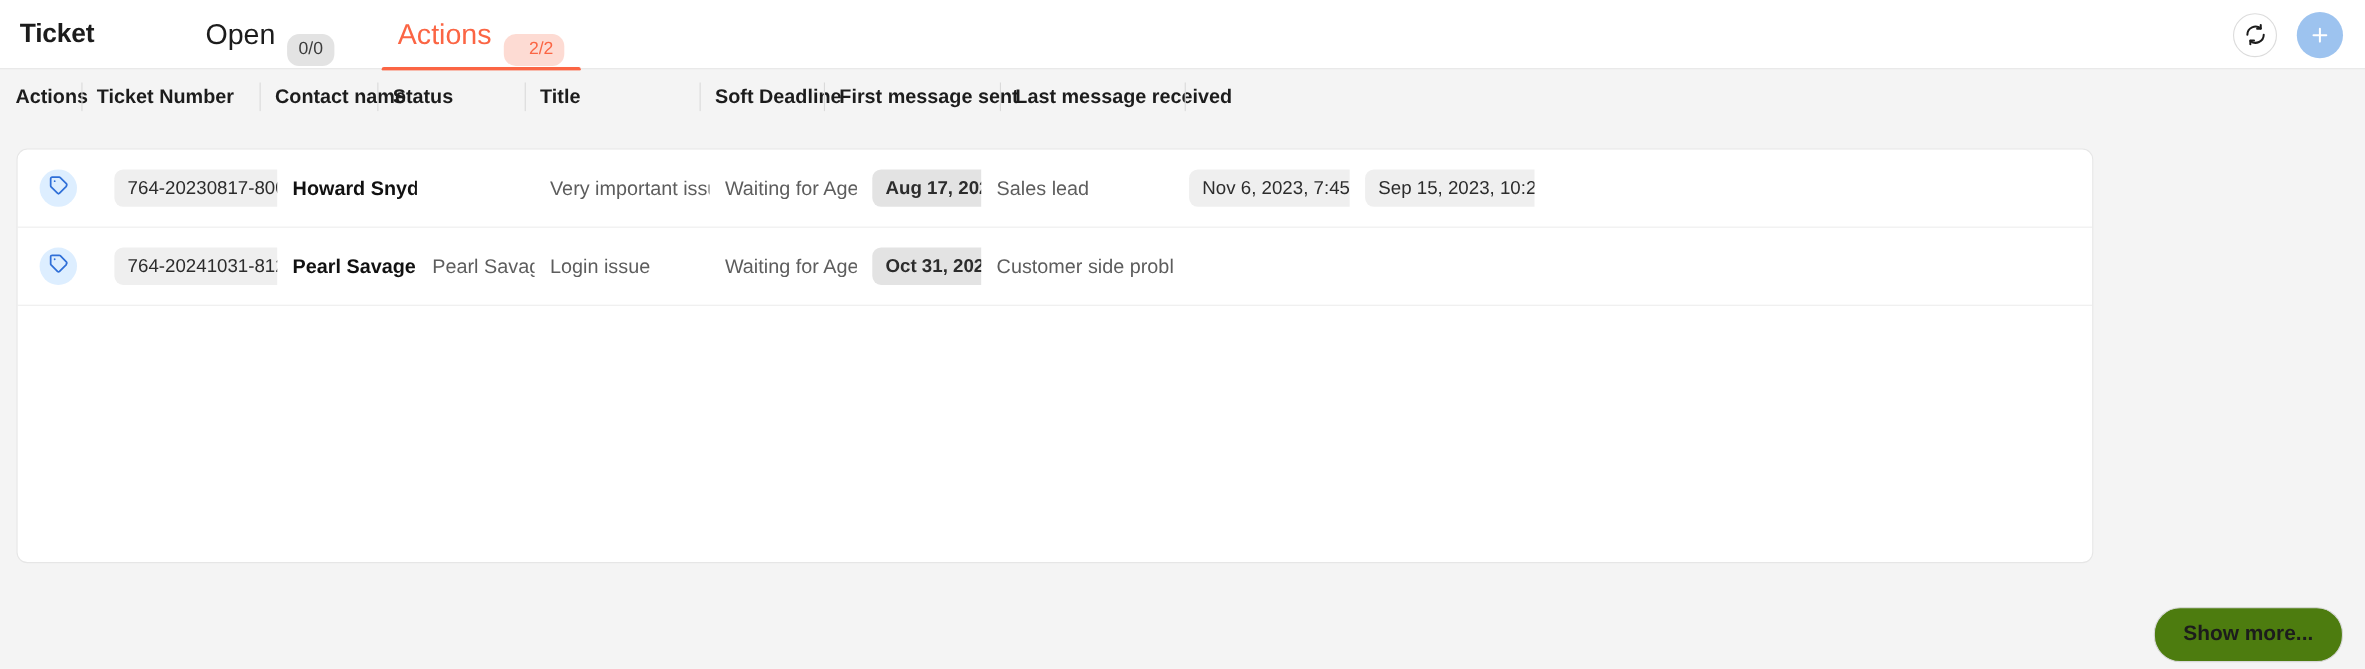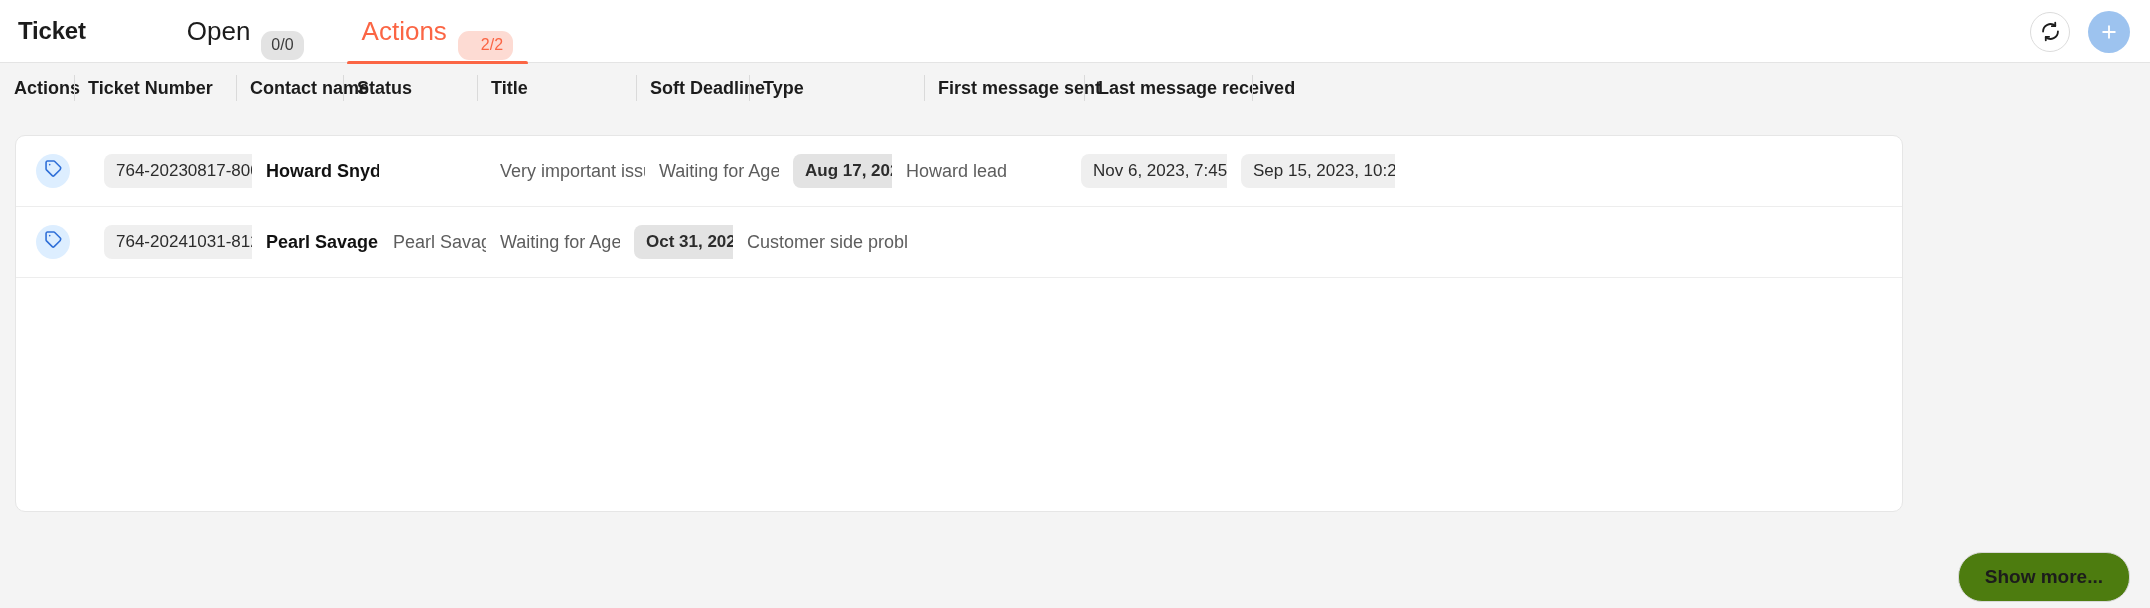--- a/index.html
+++ b/index.html
@@ -277,21 +277,20 @@
   </div>
 </div>
 
 <div class="table-head">
   <div class="th c-actions">Actions</div>
   <div class="th c-ticket">Ticket Number</div>
   <div class="th c-contact">Contact name</div>
   <div class="th c-status">Status</div>
   <div class="th c-title">Title</div>
   <div class="th c-deadline">Soft Deadline</div>
-  <div class="th c-type">Type</div>
   <div class="th c-first">First message sent</div>
   <div class="th c-last">Last message received</div>
   <div class="th c-end"></div>
 </div>
 
 <div class="card">
 
   <div class="row">
     <div class="td b-actions">
       <span class="tag-icon-wrap">
@@ -306,21 +305,21 @@
     <div class="td b-ticket">
       <span class="chip">764-20230817-800823</span>
     </div>
     <div class="td b-customer strong">Howard Snyder</div>
     <div class="td b-contact"></div>
     <div class="td b-title">Very important issue</div>
     <div class="td b-status">Waiting for Agent</div>
     <div class="td b-deadline">
       <span class="chip chip-deadline">Aug 17, 2023</span>
     </div>
-    <div class="td b-type">Howard lead</div>
+    <div class="td b-type">Sales lead</div>
     <div class="td b-first">
       <span class="chip">Nov 6, 2023, 7:45 PM</span>
     </div>
     <div class="td b-last">
       <span class="chip">Sep 15, 2023, 10:21 AM</span>
     </div>
   </div>
 
   <div class="row">
     <div class="td b-actions">
@@ -331,20 +330,21 @@
             <circle cx="7.2" cy="7.2" r="1.05" fill="#2f6fd8" stroke="none"></circle>
           </svg>
         </span>
       </span>
     </div>
     <div class="td b-ticket">
       <span class="chip">764-20241031-812597</span>
     </div>
     <div class="td b-customer strong">Pearl Savage</div>
     <div class="td b-contact">Pearl Savage</div>
+    <div class="td b-title">Login issue</div>
     <div class="td b-status">Waiting for Agent</div>
     <div class="td b-deadline">
       <span class="chip chip-deadline">Oct 31, 2024</span>
     </div>
     <div class="td b-type">Customer side problem</div>
     <div class="td b-first"></div>
     <div class="td b-last"></div>
   </div>
 
 </div>

